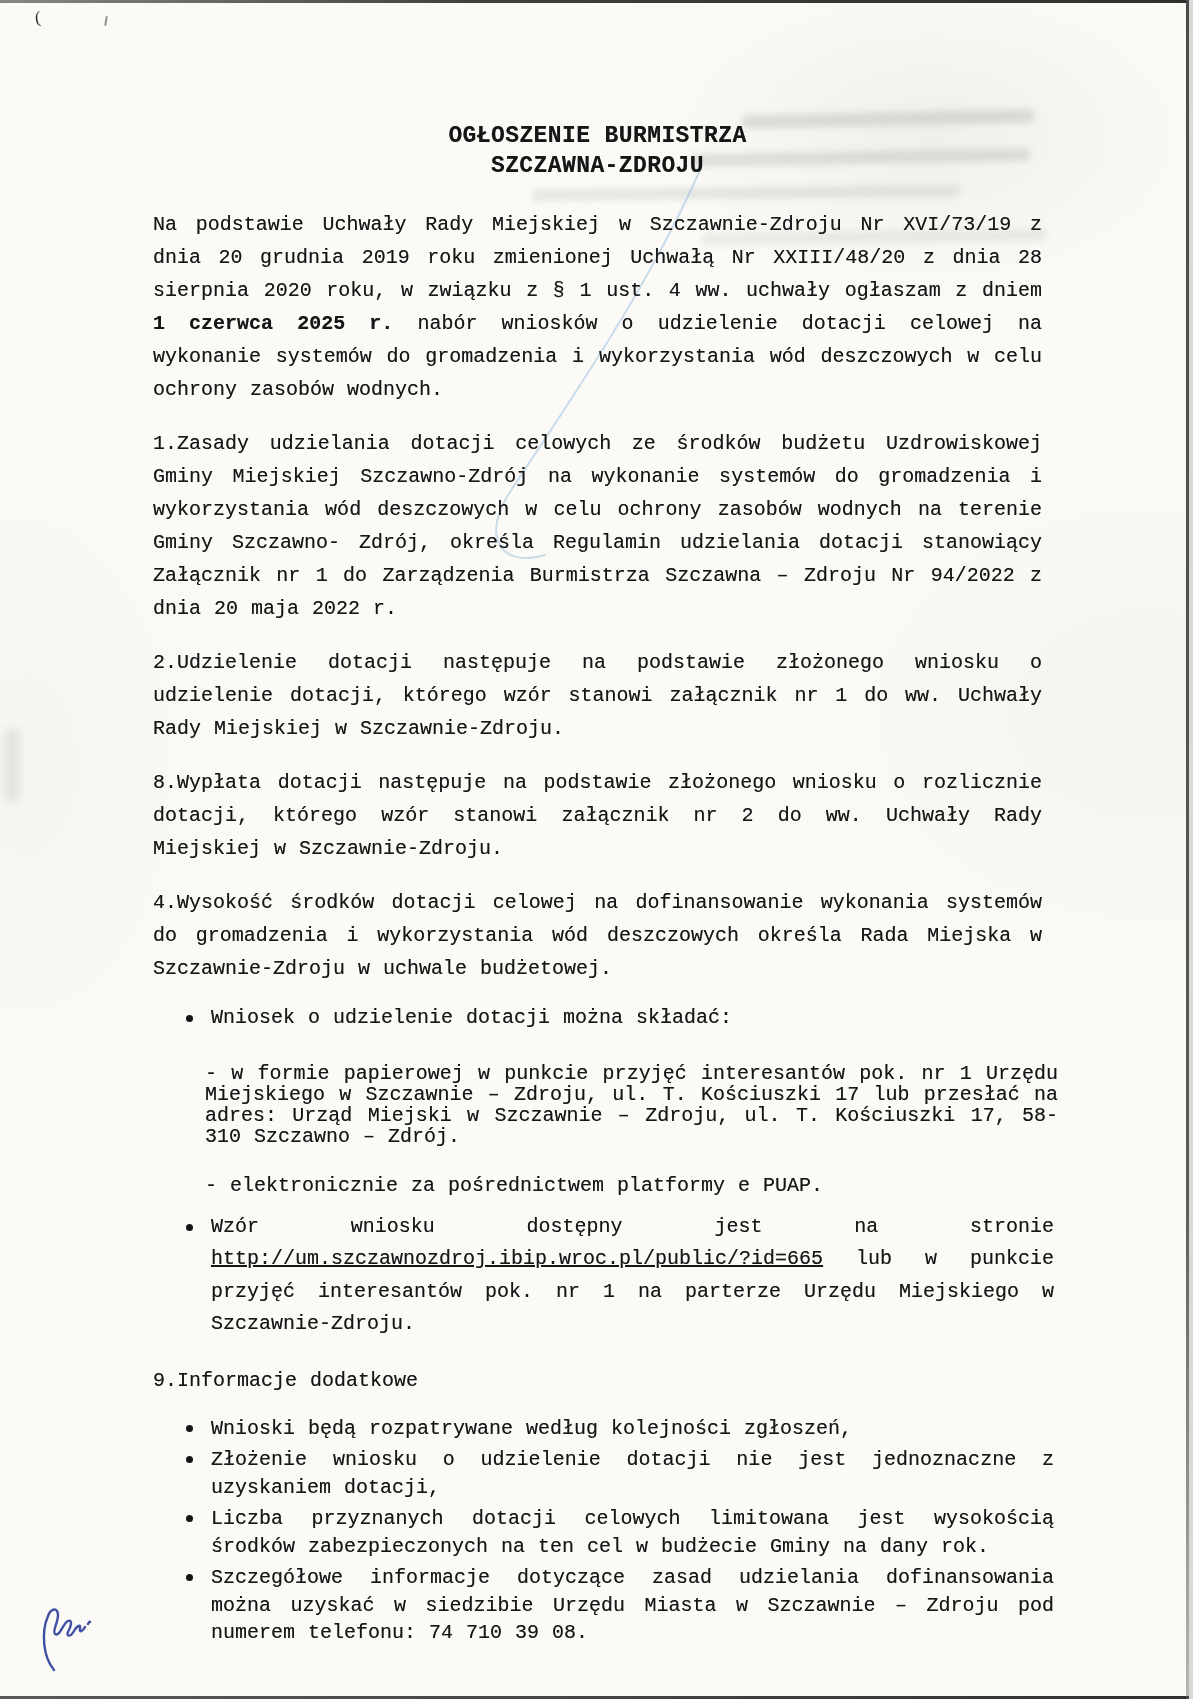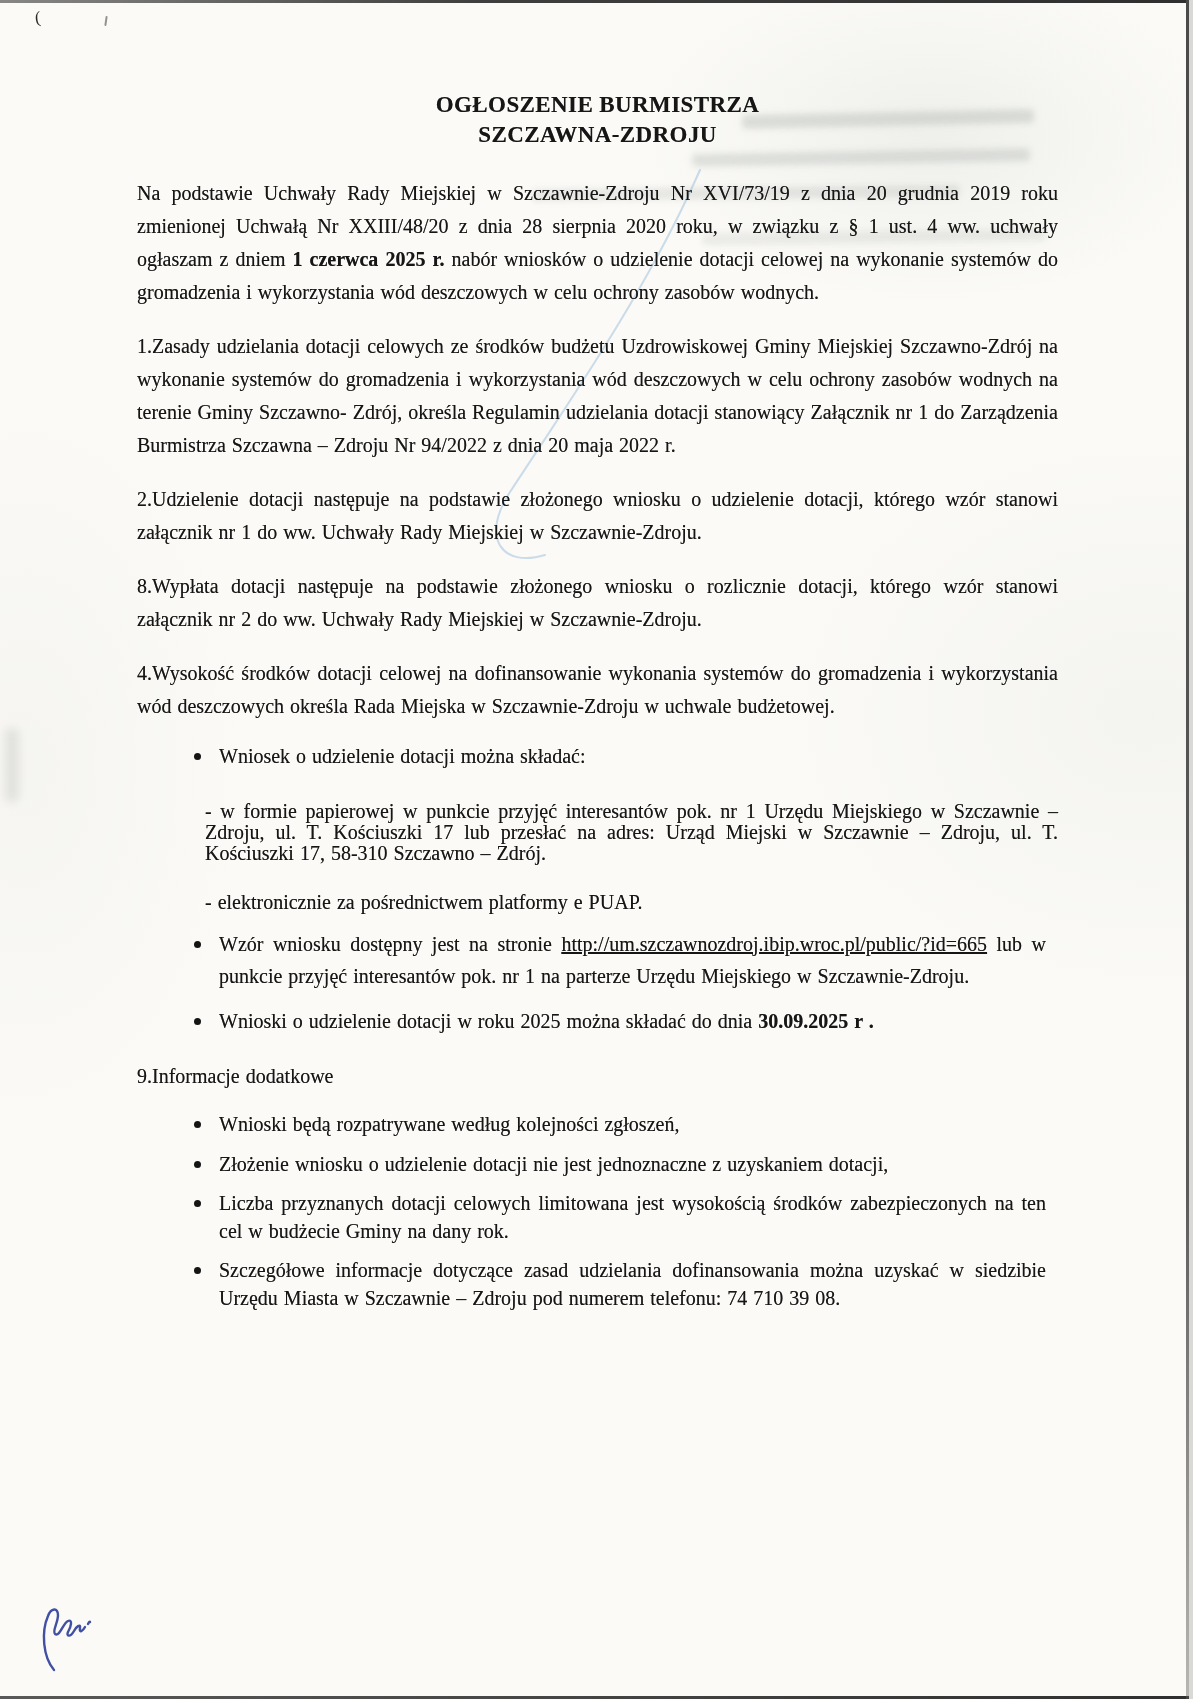--- a/index.html
+++ b/index.html
@@ -30,27 +30,27 @@
   .smudge-left{position:absolute;left:5px;top:728px;width:14px;height:74px;
     background:rgba(148,148,145,.20);filter:blur(4px);border-radius:6px;}
   
   .ghost{position:absolute;background:rgba(122,132,124,.22);filter:blur(3px);border-radius:4px;}
   .ghost1{left:742px;top:112px;width:292px;height:14px;transform:rotate(-1.2deg);}
   .ghost2{left:692px;top:151px;width:338px;height:13px;transform:rotate(-1deg);background:rgba(122,132,124,.20);}
   .ghost3{left:532px;top:187px;width:428px;height:12px;transform:rotate(-0.6deg);background:rgba(122,132,124,.16);}
   .ghost4{left:702px;top:231px;width:344px;height:12px;transform:rotate(-0.8deg);background:rgba(122,132,124,.13);}
   .blue-arc{position:absolute;left:0;top:0;pointer-events:none;}
   
-  .content{position:absolute;left:137px;top:90px;width:921px;
-    text-shadow:0 0 0.5px rgba(22,22,22,.55);}
+  .content{position:absolute;left:137px;top:121px;width:921px;
+    text-shadow:0 0 0.5px rgba(22,22,22,.55);font-family:Liberation Mono, monospace;}
   .title{text-align:center;font-weight:bold;font-size:23px;line-height:30px;letter-spacing:.4px;}
-  .para{margin:0;margin-top:12px;font-size:20px;line-height:33px;text-align:justify;word-spacing:1px;}
+  .para{margin:16px;margin-top:12px;font-size:20px;line-height:33px;text-align:justify;word-spacing:1px;}
   .intro{margin-top:27px;}
   .sec{margin-top:21px;}
-  .bullet{position:relative;padding-left:70px;margin:12px;font-size:20px;line-height:32.5px;
+  .bullet{position:relative;padding-left:70px;margin:4px;font-size:20px;line-height:32.5px;
     text-align:justify;word-spacing:1px;}
   .bullet::before{content:"";position:absolute;left:45px;top:13px;width:7px;height:7px;
     border-radius:50%;background:#141414;}
   .b-first{margin-top:17px;}
   .b-template{margin-top:15px;}
   .subitem{padding-left:68px;margin:0;font-size:20px;line-height:21px;text-align:justify;word-spacing:1px;}
   .sub-paper{margin-top:28px;}
   .sub-epuap{margin-top:28px;}
   .p6{margin-top:23px;}
   .six{line-height:27.5px;}
@@ -99,21 +99,20 @@
 
 
     <div class="bullet b-first"><span>Wniosek o udzielenie dotacji można składać:</span></div>
 
     <div class="subitem sub-paper">- w formie papierowej w punkcie przyjęć interesantów pok. nr 1 Urzędu Miejskiego w Szczawnie – Zdroju, ul. T. Kościuszki 17 lub przesłać na adres: Urząd Miejski w Szczawnie – Zdroju, ul. T. Kościuszki 17, 58-310 Szczawno – Zdrój.</div>
 
     <div class="subitem sub-epuap">- elektronicznie za pośrednictwem platformy e PUAP.</div>
 
     <div class="bullet b-template"><span>Wzór wniosku dostępny jest na stronie </span><span class="link">http://um.szczawnozdroj.ibip.wroc.pl/public/?id=665</span><span> lub w punkcie przyjęć interesantów pok. nr 1 na parterze Urzędu Miejskiego w Szczawnie-Zdroju.</span></div>
 
-    <div class="bullet"><span>Wnioski o udzielenie dotacji w roku 2025 można składać do dnia </span><b>30.09.2025 r .</b></div>
 
 
     <p class="para p6">9.Informacje dodatkowe</p>
 
     <div class="bullet six six-first">Wnioski będą rozpatrywane według kolejności zgłoszeń,</div>
     <div class="bullet six">Złożenie wniosku o udzielenie dotacji nie jest jednoznaczne z uzyskaniem dotacji,</div>
     <div class="bullet six">Liczba przyznanych dotacji celowych limitowana jest wysokością środków zabezpieczonych na ten cel w budżecie Gminy na dany rok.</div>
     <div class="bullet six">Szczegółowe informacje dotyczące zasad udzielania dofinansowania można uzyskać w siedzibie Urzędu Miasta w Szczawnie – Zdroju pod numerem telefonu: 74 710 39 08.</div>
 
   </div>

